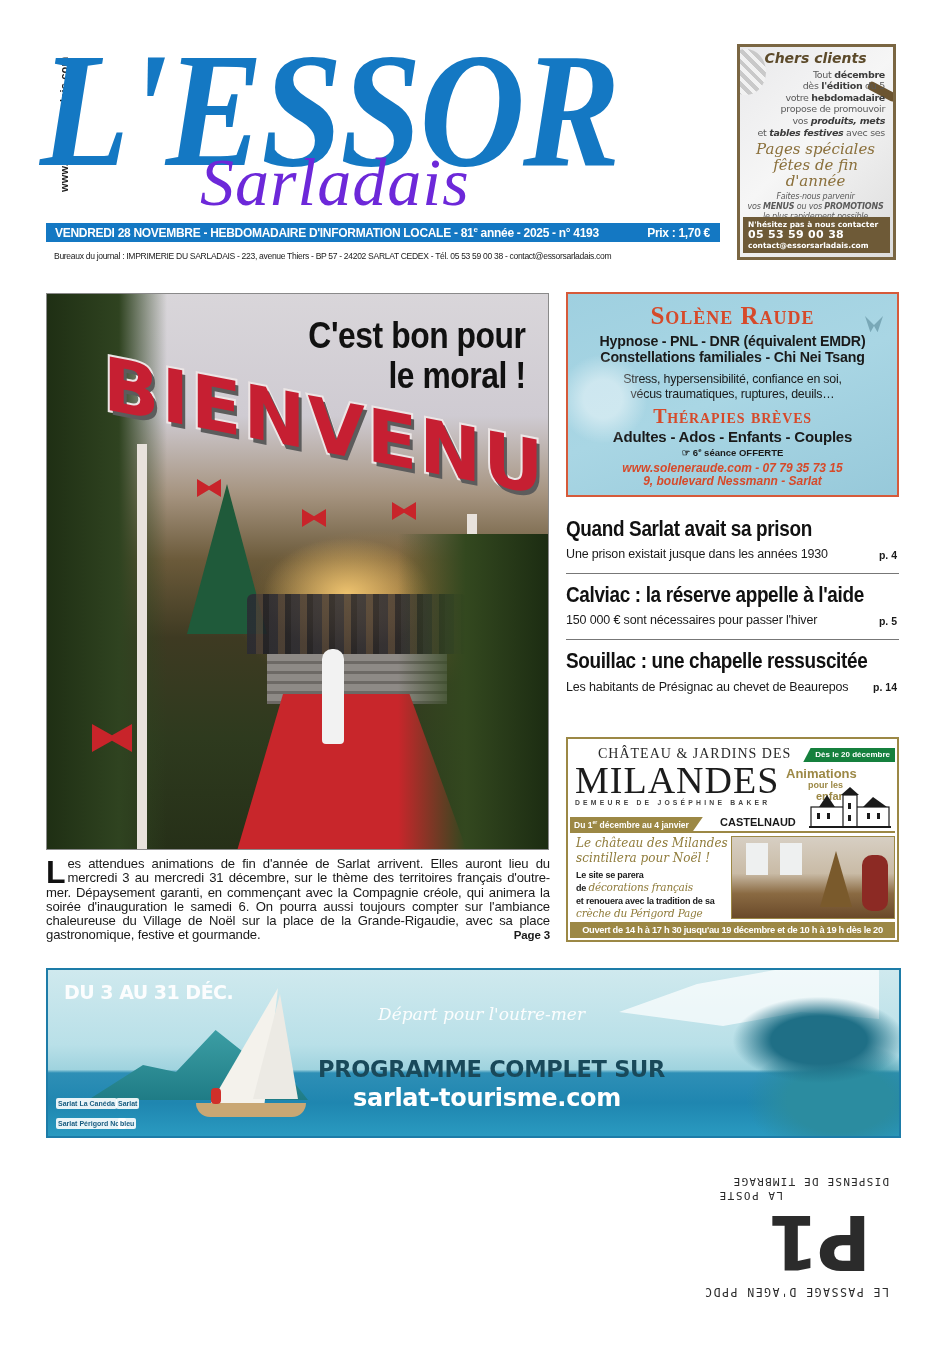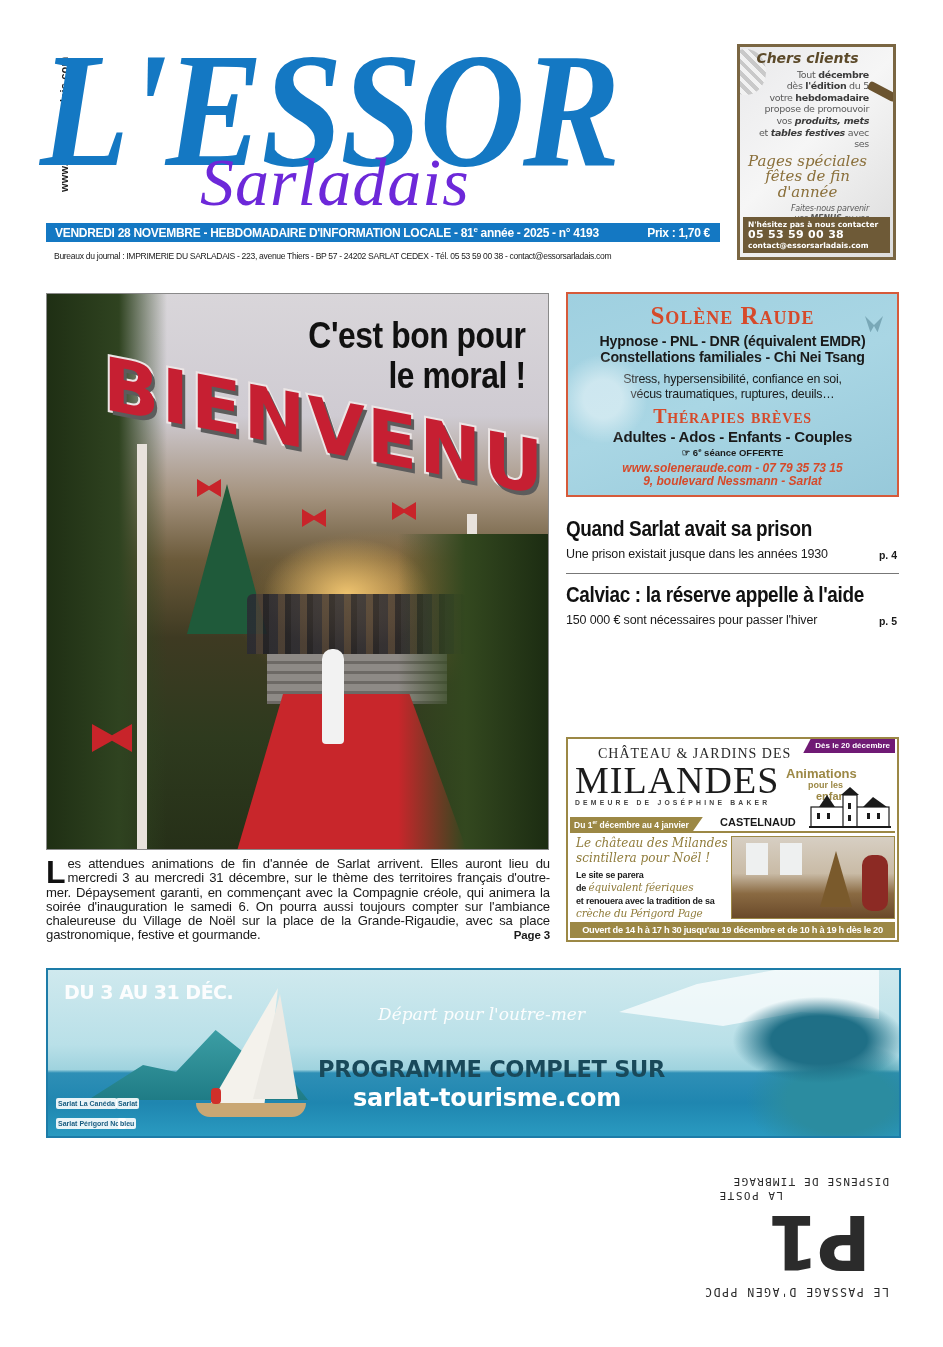--- a/index.html
+++ b/index.html
@@ -34,30 +34,30 @@
   .address {
     position: absolute; left: 54px; top: 251px; width: 670px;
     font: 9.5px/1 "Liberation Sans", sans-serif; color: #1a1a1a; letter-spacing: -0.35px; white-space: nowrap;
     transform: scaleX(0.9); transform-origin: left top;
   }
 
   
   .ad-clients {
     position: absolute; left: 737px; top: 44px; width: 159px; height: 216px;
     border: 3px solid #7a6642; background: linear-gradient(135deg, #e9e9eb 0%, #f6f6f6 45%, #dcdcdc 100%);
-    overflow: hidden; text-align: right; padding: 4px 24px 0 6px;
+    overflow: hidden; text-align: right; padding: 4px 8px 0 6px;
   }
   .ad-clients .disco { position: absolute; left: -14px; top: 2px; width: 40px; height: 46px; border-radius: 50%;
     background: repeating-linear-gradient(45deg, #bdbdbd 0 4px, #f3f3f3 4px 8px); opacity: .75; }
   .ad-clients .bottle { position: absolute; right: -4px; top: 40px; width: 30px; height: 9px; background: #6b5430; transform: rotate(28deg); border-radius: 3px; }
   .ad-clients .hd { font: italic bold 14px/1.05 "DejaVu Sans", sans-serif; color: #5c4a2a; text-align: center; position: relative; }
   .ad-clients .body { font: 9.5px/1.22 "DejaVu Sans", sans-serif; color: #5a5a5a; margin-top: 3px; letter-spacing: -0.3px; position: relative; }
   .ad-clients .body b { color: #3b3b3b; text-align: center; }
   .ad-clients .script { font: italic 15px/1.05 "DejaVu Serif", serif; color: #8a6f3a; text-align: center; margin-top: 4px; position: relative; }
-  .ad-clients .small { font: italic 8px/1.25 "DejaVu Sans", sans-serif; color: #5a5a5a; text-align: right; margin-top: 3px; position: relative; letter-spacing: -0.2px; }
+  .ad-clients .small { font: italic 8px/1.25 "DejaVu Sans", sans-serif; color: #5a5a5a; text-align: center; margin-top: 3px; position: relative; letter-spacing: -0.2px; }
   .ad-clients .contact { position: absolute; left: 3px; right: 3px; bottom: 4px; background: #6e5a37; color: #fff; text-align: left; padding: 3px 5px; }
   .ad-clients .contact .l1 { font: bold 7.5px/1.2 "DejaVu Sans", sans-serif; }
   .ad-clients .contact .l2 { font: bold 11px/1.1 "DejaVu Sans", sans-serif; letter-spacing: 0.3px; }
   .ad-clients .contact .l3 { font: bold 7.5px/1.2 "DejaVu Sans", sans-serif; }
 
   
   .lead-photo {
     position: absolute; left: 46px; top: 293px; width: 503px; height: 557px;
     border: 1px solid #8a8a8a; overflow: hidden;
     background:
@@ -137,21 +137,21 @@
   .ad-milandes {
     position: absolute; left: 566px; top: 737px; width: 333px; height: 205px;
     border: 2px solid #9c8845; background: #fff; overflow: hidden;
   }
   .ad-milandes .brand-top { position: absolute; left: 30px; top: 8px; font: 14px/1 "Liberation Serif", serif; color: #2a2a2a; letter-spacing: 1px; }
   .ad-milandes .brand { position: absolute; left: 7px; top: 22px; font: 38px/1 "Liberation Serif", serif; color: #1c1c1c; letter-spacing: 1px; }
   .ad-milandes .brand-sub { position: absolute; left: 7px; top: 61px; font: bold 6.8px/1 "Liberation Sans", sans-serif; color: #444; letter-spacing: 3.2px; }
   .ad-milandes .tag-dates { position: absolute; left: 2px; top: 78px; background: #9c8845; color: #fff; font: bold 8.5px/1 "Liberation Sans", sans-serif; padding: 3px 14px 3px 4px; clip-path: polygon(0 0, 100% 0, 92% 100%, 0 100%); }
   .ad-milandes .tag-dates sup { font-size: 5px; }
   .ad-milandes .castelnaud { position: absolute; left: 152px; top: 78px; font: bold 11px/1 "Liberation Sans", sans-serif; color: #1a1a1a; }
-  .ad-milandes .tag-anim { position: absolute; right: 2px; top: 0; background: #701a75; color: #fff; font: bold 8px/1 "Liberation Sans", sans-serif; padding: 3px 5px 3px 12px; clip-path: polygon(8% 0, 100% 0, 100% 100%, 0 100%); }
+  .ad-milandes .tag-anim { position: absolute; right: 2px; top: 9px; background: #15803d; color: #fff; font: bold 8px/1 "Liberation Sans", sans-serif; padding: 3px 5px 3px 12px; clip-path: polygon(8% 0, 100% 0, 100% 100%, 0 100%); }
   .ad-milandes .anim { position: absolute; left: 218px; top: 28px; font: bold 13px/1 "Liberation Sans", sans-serif; color: #9c8845; }
   .ad-milandes .anim-sub1 { position: absolute; left: 240px; top: 42px; font: bold 9px/1 "Liberation Sans", sans-serif; color: #9c8845; }
   .ad-milandes .anim-sub2 { position: absolute; left: 248px; top: 52px; font: bold 11px/1 "Liberation Sans", sans-serif; color: #9c8845; }
   .ad-milandes .castle { position: absolute; right: 6px; top: 48px; width: 82px; height: 42px; }
   .ad-milandes .divider { position: absolute; left: 2px; right: 2px; top: 92px; height: 2px; background: #9c8845; }
   .ad-milandes .script1 { position: absolute; left: 8px; top: 97px; font: italic 12px/1.25 "DejaVu Serif", serif; color: #8f7b3a; width: 160px; }
   .ad-milandes .t1 { position: absolute; left: 8px; top: 130px; font: bold 9px/1.45 "Liberation Sans", sans-serif; color: #1a1a1a; width: 170px; letter-spacing: -0.2px; }
   .ad-milandes .t1 i { font: italic 10.5px/1 "DejaVu Serif", serif; color: #8f7b3a; font-weight: normal; }
   .ad-milandes .photo { position: absolute; left: 163px; top: 97px; width: 164px; height: 83px;
     background: linear-gradient(180deg, #d7cfc3 0%, #c9bba6 45%, #8a6a42 70%, #6a4a2a 100%); border: 1px solid #9c8845; overflow: hidden; }
@@ -291,20 +291,25 @@
 <div class="briefs">
   <div class="brief">
     <div class="title">Quand Sarlat avait sa prison</div>
     <div class="sub">Une prison existait jusque dans les années 1930</div>
     <div class="page">p. 4</div>
   </div>
   <div class="brief">
     <div class="title">Calviac : la réserve appelle à l'aide</div>
     <div class="sub">150 000 € sont nécessaires pour passer l'hiver</div>
     <div class="page">p. 5</div>
+  </div>
+  <div class="brief">
+    <div class="title">Souillac : une chapelle ressuscitée</div>
+    <div class="sub">Les habitants de Présignac au chevet de Beaurepos</div>
+    <div class="page">p. 14</div>
   </div>
 </div>
 
 <div class="ad-milandes">
   <div class="brand-top">CHÂTEAU &amp; JARDINS DES</div>
   <div class="brand">MILANDES</div>
   <div class="brand-sub">DEMEURE DE JOSÉPHINE BAKER</div>
   <div class="tag-dates">
     <span>Du 1</span><sup>er</sup><span> décembre au 4 janvier</span>
   </div>
@@ -324,21 +329,21 @@
     <rect x="39" y="16" width="3" height="6" fill="#1a1a1a"></rect>
       <rect x="39" y="28" width="3" height="6" fill="#1a1a1a"></rect>
     <rect x="58" y="26" width="3" height="6" fill="#1a1a1a"></rect>
       <rect x="68" y="26" width="3" height="6" fill="#1a1a1a"></rect>
     <line x1="0" y1="40" x2="82" y2="40" stroke="#1a1a1a" stroke-width="2"></line>
   </svg>
   <div class="divider"></div>
   <div class="script1">Le château des Milandes scintillera pour Noël !</div>
   <div class="t1">
     <div>Le site se parera</div>
-    <div><span>de </span><i>équivalent féeriques</i></div>
+    <div><span>de </span><i>décorations français</i></div>
     <div>et renouera avec la tradition de sa</div>
     <div><i>crèche du Périgord Page</i></div>
   </div>
   <div class="photo">
     <div class="win"></div>
     <div class="win2"></div>
     <div class="xtree"></div>
     <div class="santa"></div>
   </div>
   <div class="footer">Ouvert de 14 h à 17 h 30 jusqu'au 19 décembre et de 10 h à 19 h dès le 20</div>

